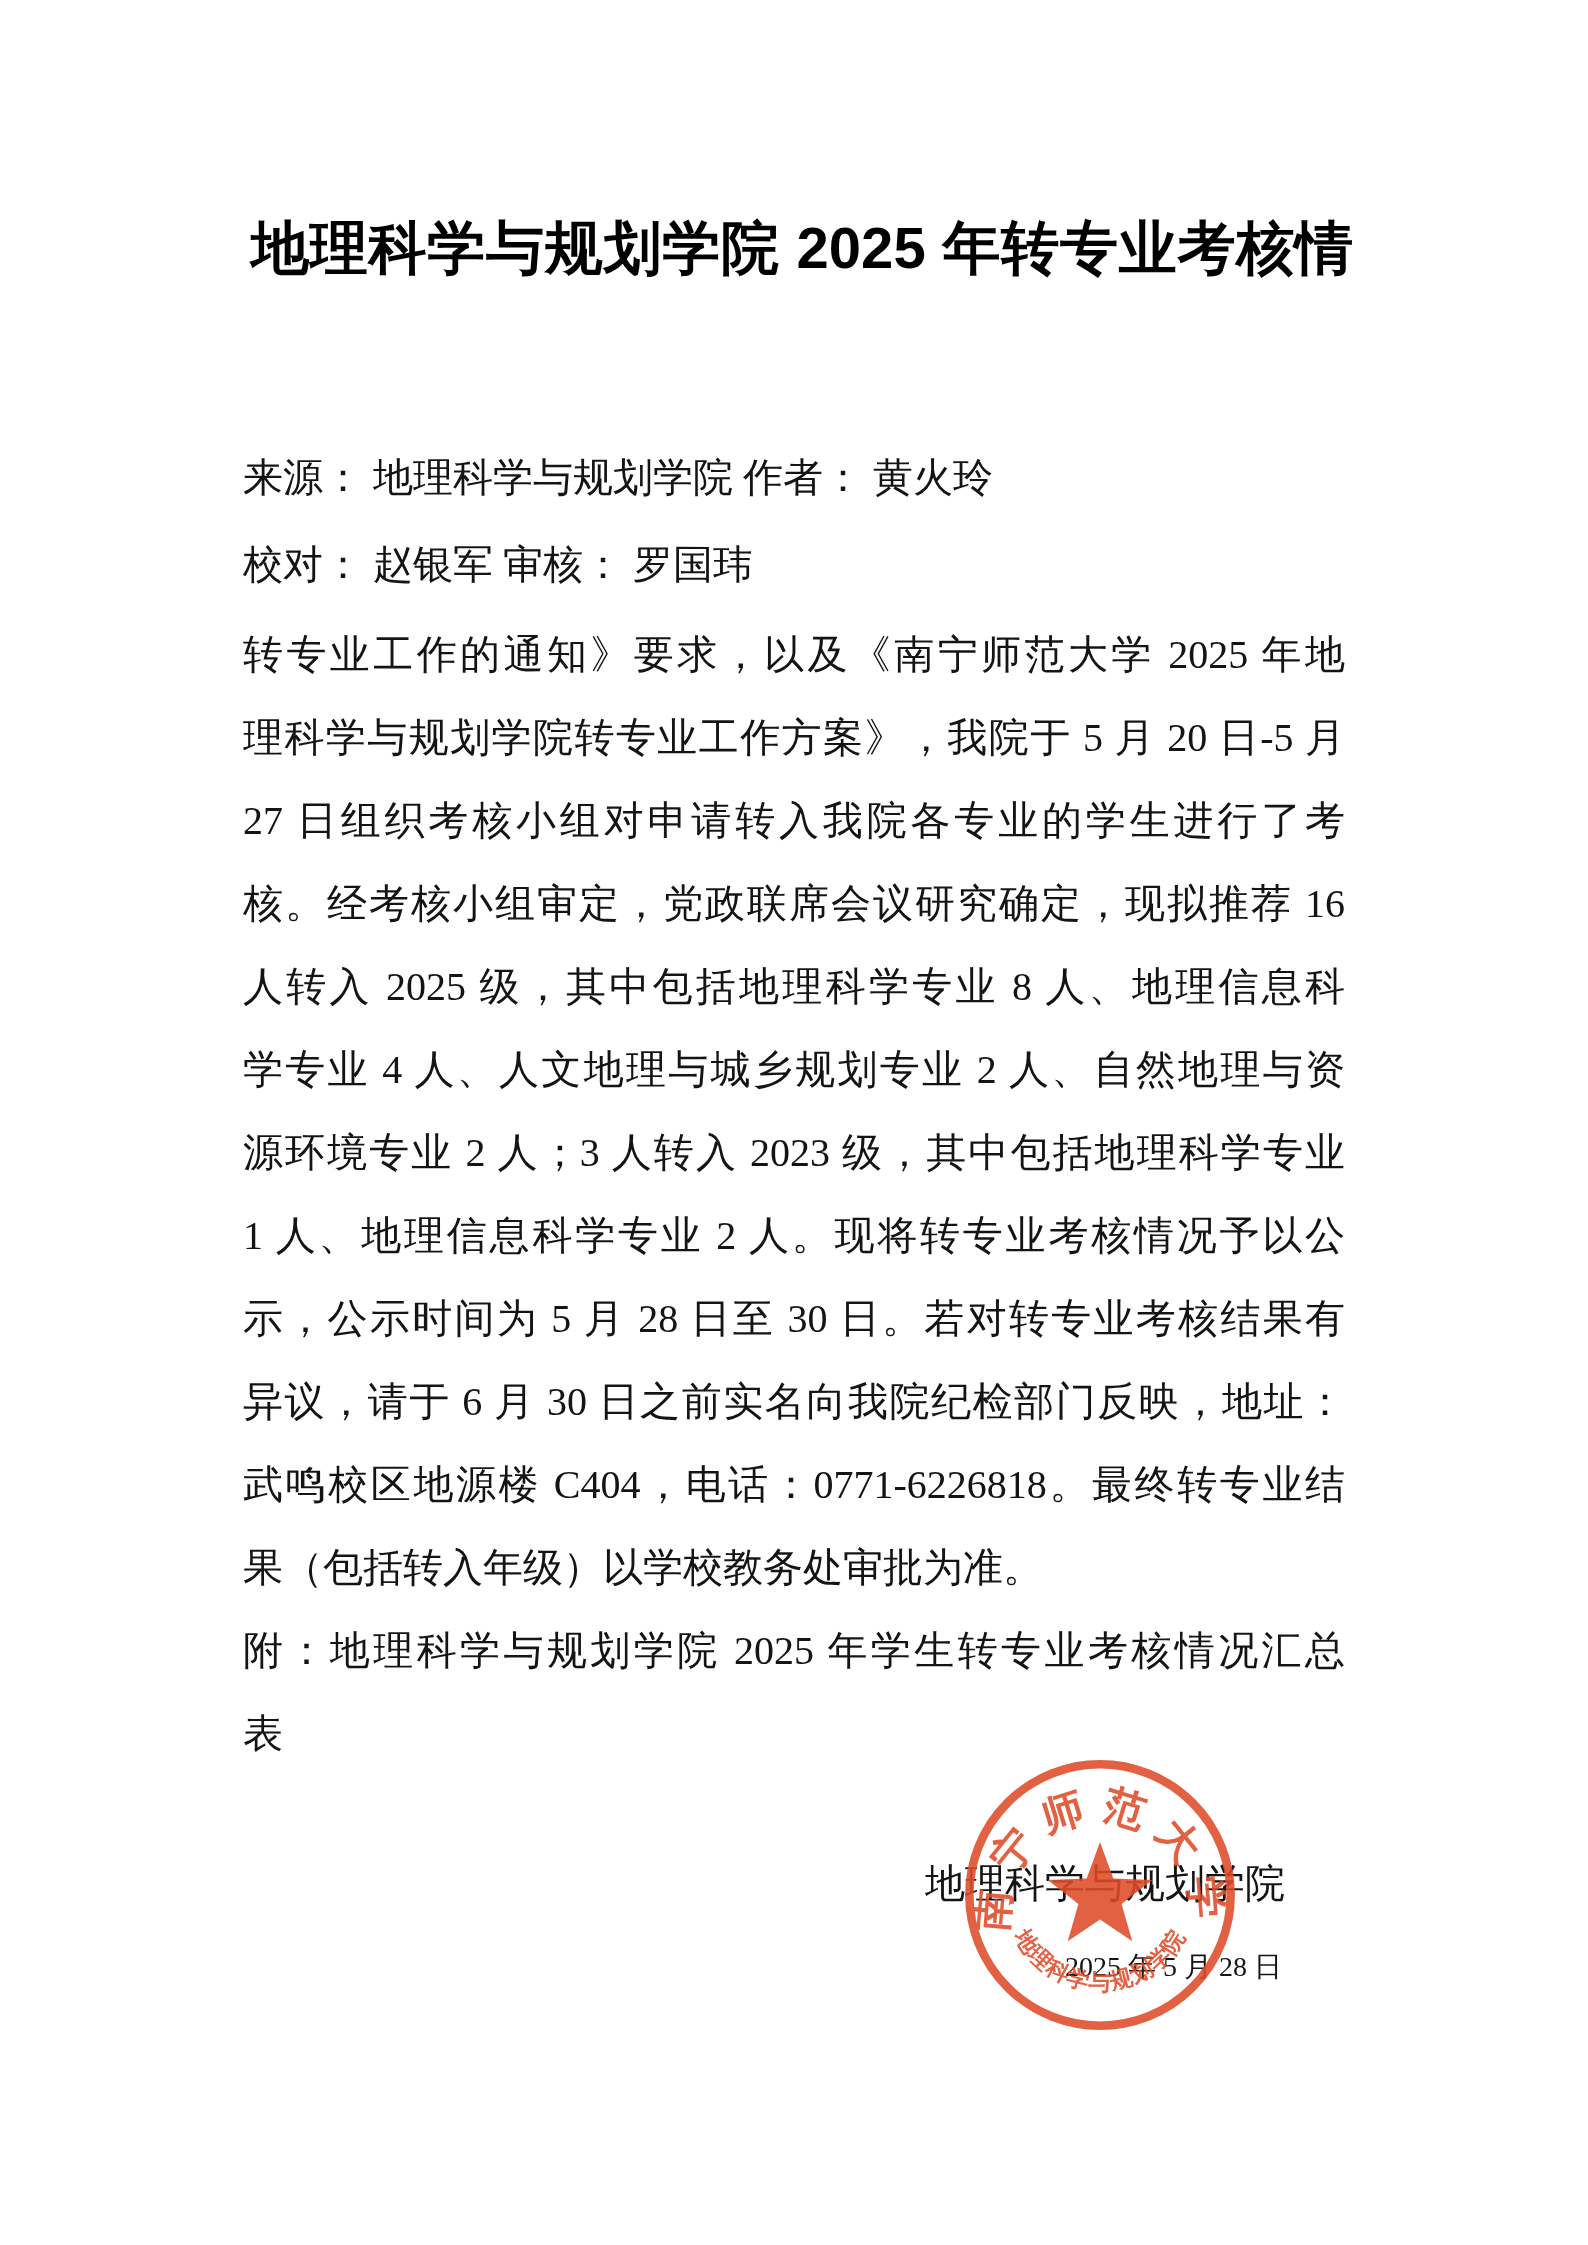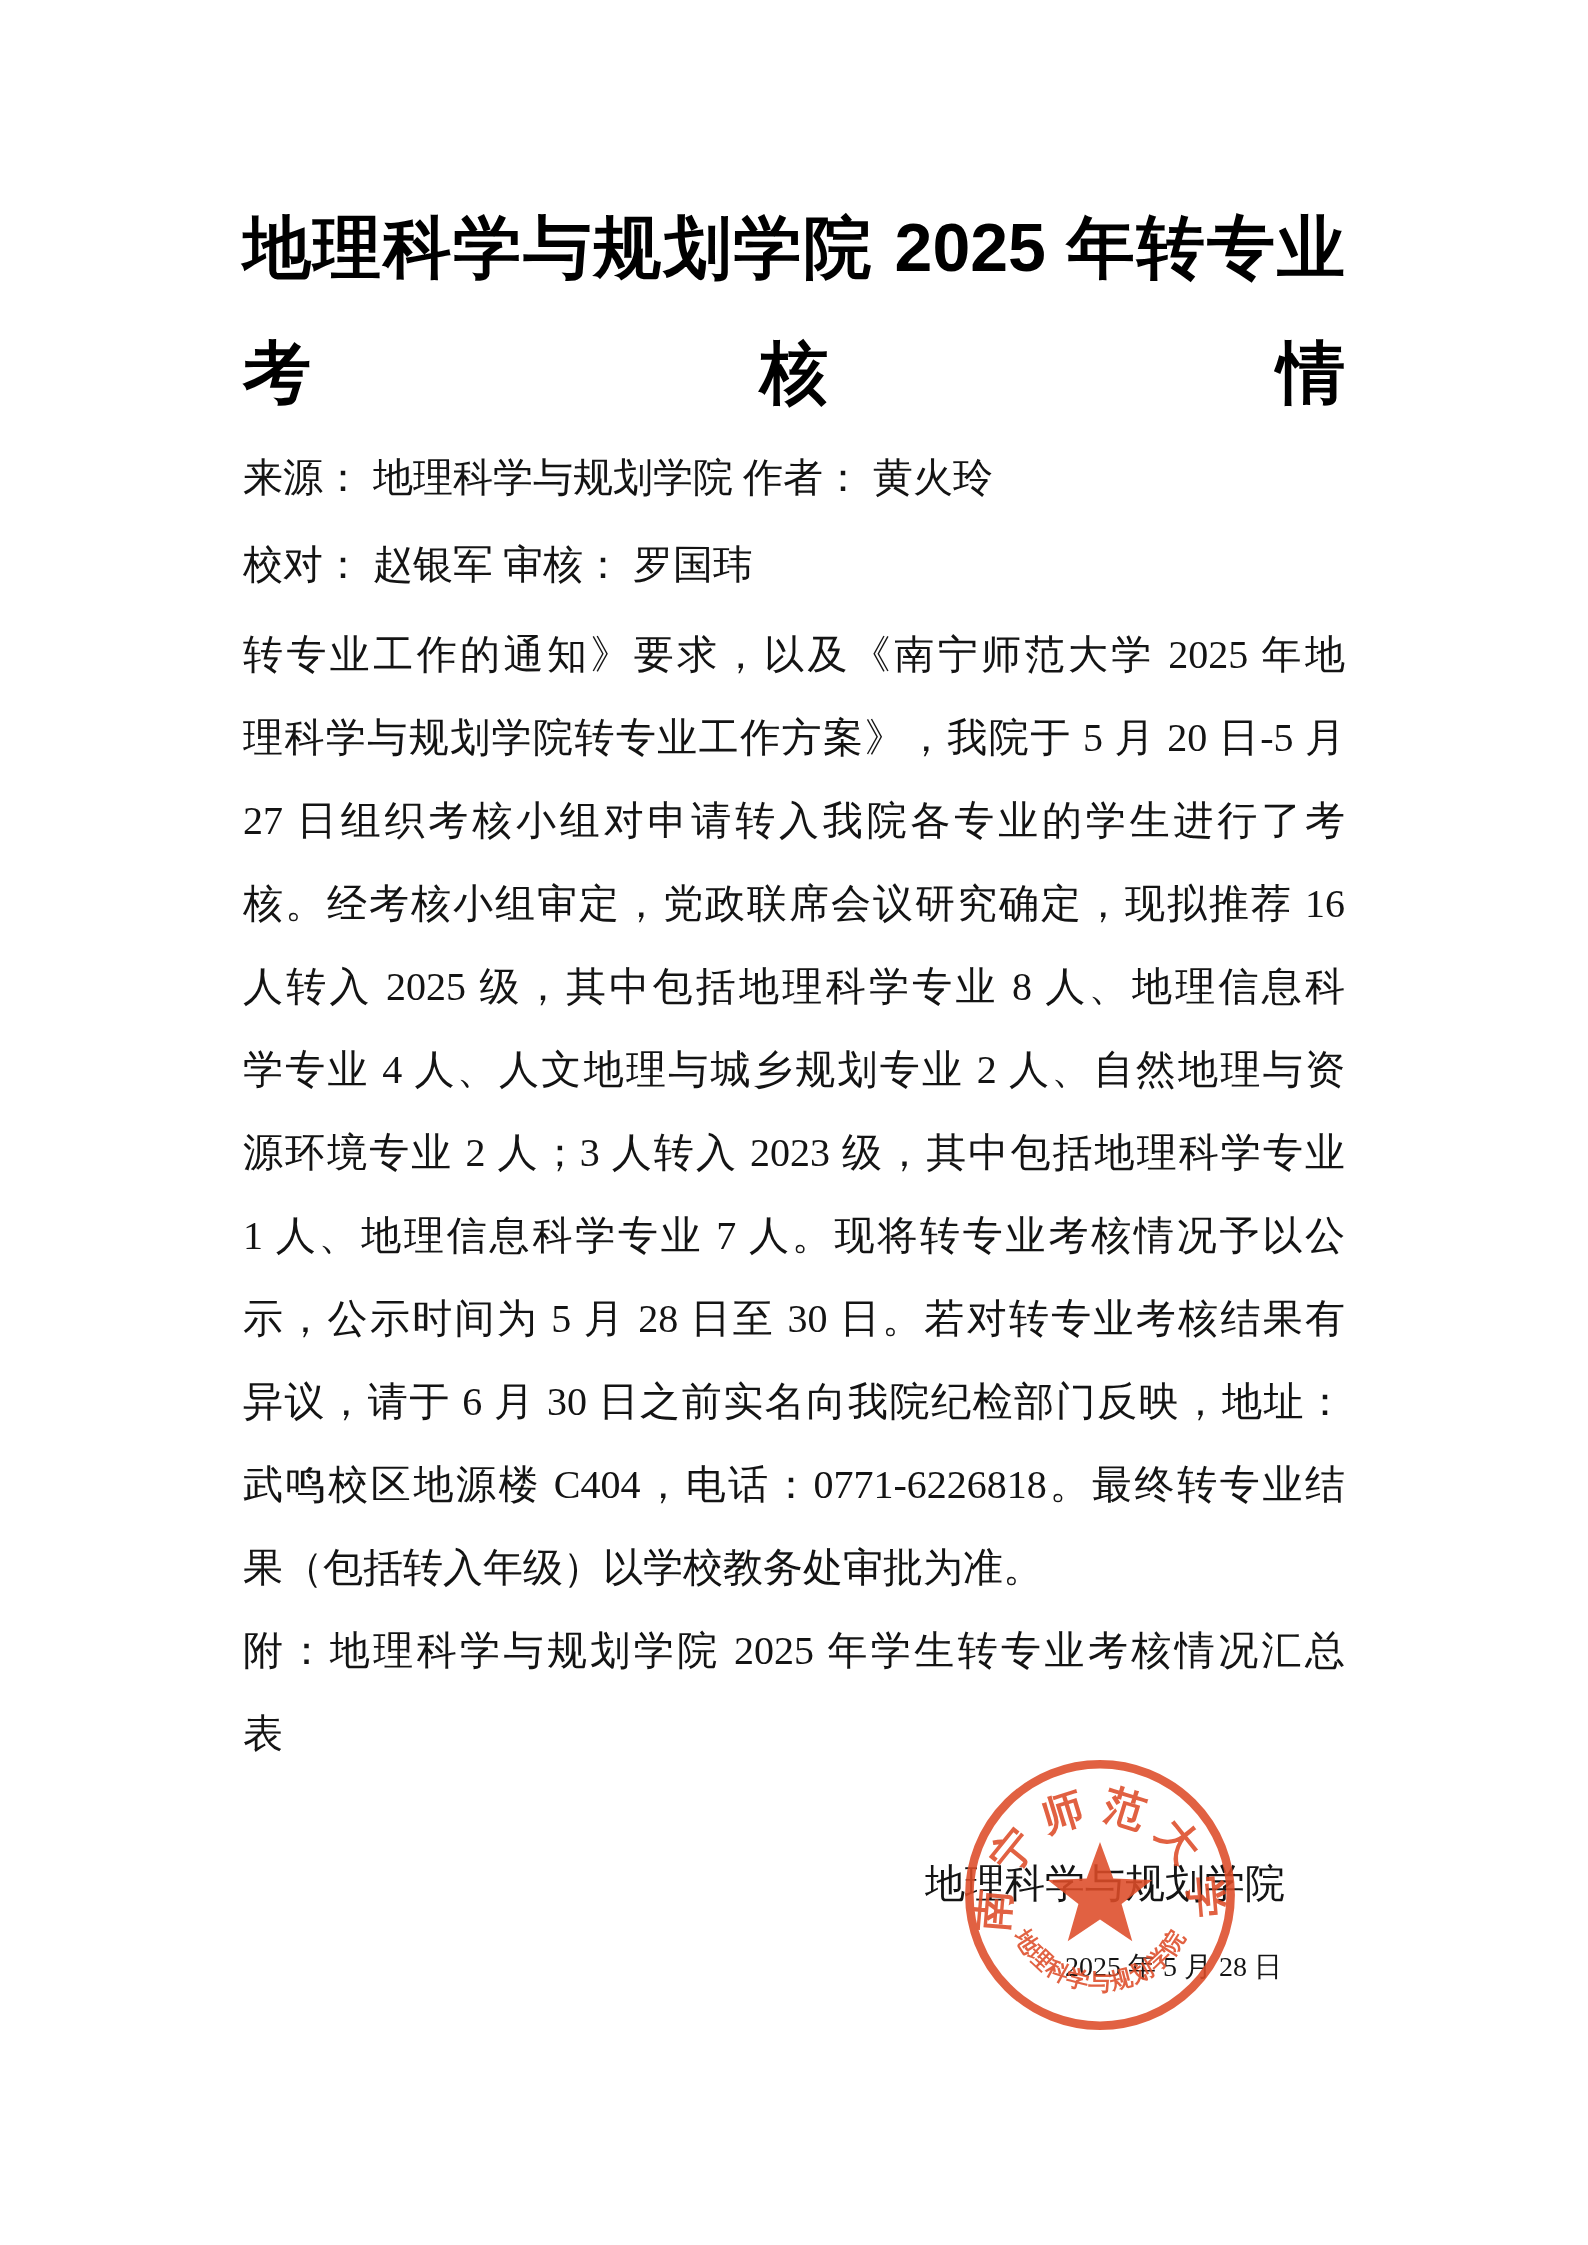--- a/index.html
+++ b/index.html
@@ -5,23 +5,23 @@
   html,body { margin:0; padding:0; background:#ffffff; }
   .page {
     position:relative;
     width:1588px; height:2245px;
     background:#ffffff;
     font-family:"Liberation Serif","DejaVu Serif",serif;
     color:#141414;
     overflow:hidden;
   }
   .doc-title {
-    position:absolute; left:243px; top:185px; width:1102px;
+    position:absolute; left:251px; top:185px; width:1102px;
     font-family:"Liberation Sans","DejaVu Sans",sans-serif;
-    font-weight:bold; font-size:68px; line-height:125px; color:#000;
+    font-weight:bold; font-size:58px; line-height:125px; color:#000;
   }
   .doc-title .t1 { text-align:justify; text-align-last:justify; }
   .doc-title .t2 { text-align:center; }
   .meta {
     position:absolute; left:243px; top:434px; width:1102px;
     font-size:40px; line-height:87px; text-align:left; white-space:nowrap;
   }
   .body-text {
     position:absolute; left:243px; top:613px; width:1102px;
     font-size:40px; line-height:83px;
@@ -63,21 +63,21 @@
   </div>
 
   <div class="body-text" id="body-lines">
       <div class="bline j">转专业工作的通知》要求，以及《南宁师范大学 2025 年地</div>
       <div class="bline j">理科学与规划学院转专业工作方案》，我院于 5 月 20 日-5 月</div>
       <div class="bline j">27 日组织考核小组对申请转入我院各专业的学生进行了考</div>
       <div class="bline j">核。经考核小组审定，党政联席会议研究确定，现拟推荐 16</div>
       <div class="bline j">人转入 2025 级，其中包括地理科学专业 8 人、地理信息科</div>
       <div class="bline j">学专业 4 人、人文地理与城乡规划专业 2 人、自然地理与资</div>
       <div class="bline j">源环境专业 2 人；3 人转入 2023 级，其中包括地理科学专业</div>
-      <div class="bline j">1 人、地理信息科学专业 7 人。现将转专业考核情况予以公</div>
+      <div class="bline j">1 人、地理信息科学专业 2 人。现将转专业考核情况予以公</div>
       <div class="bline j">示，公示时间为 5 月 28 日至 30 日。若对转专业考核结果有</div>
       <div class="bline j">异议，请于 6 月 30 日之前实名向我院纪检部门反映，地址：</div>
       <div class="bline j">武鸣校区地源楼 C404，电话：0771-6226818。最终转专业结</div>
       <div class="bline">果（包括转入年级）以学校教务处审批为准。</div>
       <div class="bline j">附：地理科学与规划学院 2025 年学生转专业考核情况汇总</div>
       <div class="bline">表</div>
     </div>
 
   <div class="signature">地理科学与规划学院</div>
   <div class="sign-date">2025 年 5 月 28 日</div>

